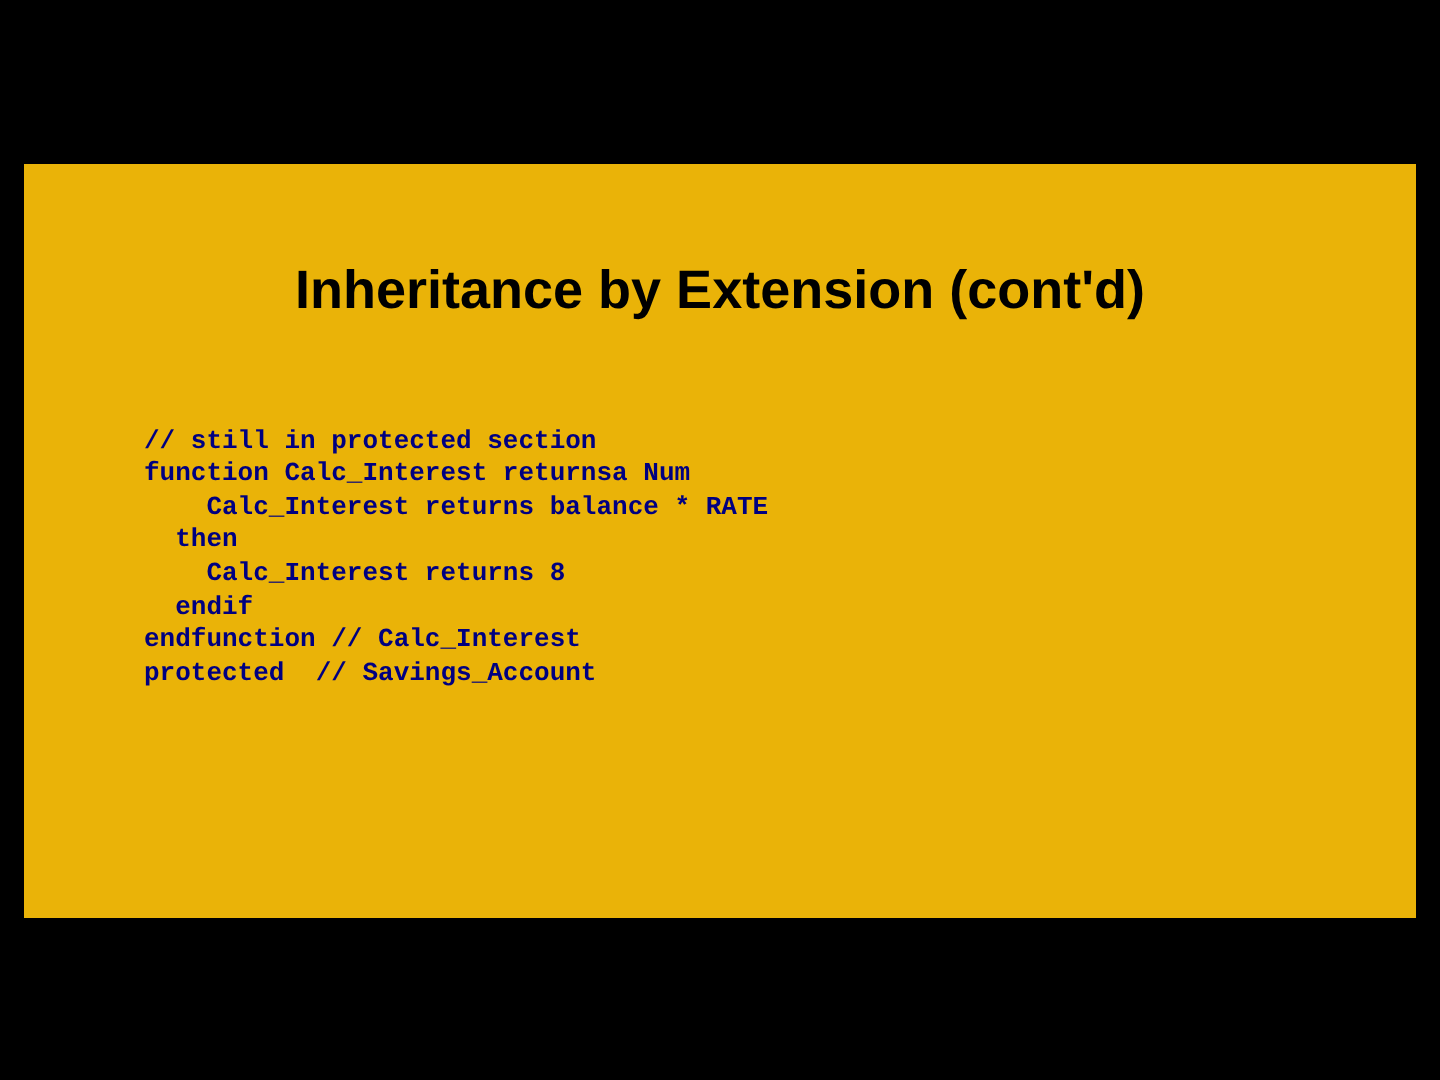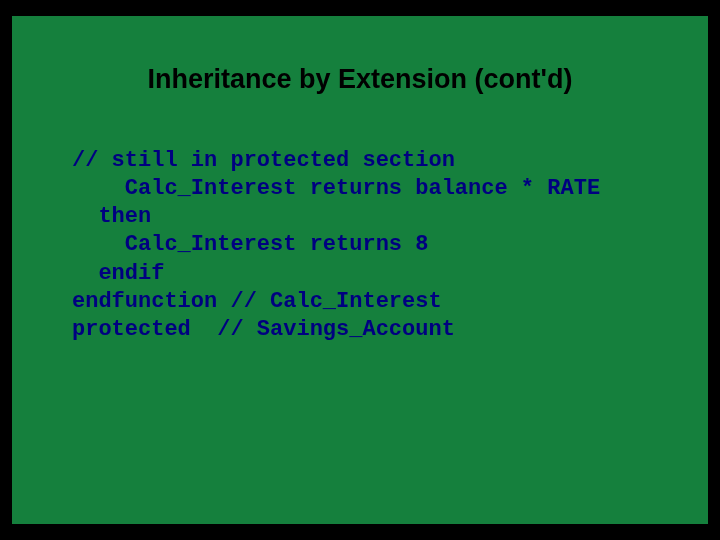--- a/index.html
+++ b/index.html
@@ -6,41 +6,41 @@
     body {
       width: 720px;
       height: 540px;
       background: #000;
       display: flex;
       align-items: center;
       justify-content: center;
     }
     .slide {
       width: 696px;
-      height: 508px;
-      background: #15803d;
+      height: 377px;
+      background: #eab308;
       padding: 48px 52px;
     }
     .heading {
       font-family: Arial, Helvetica, sans-serif;
       font-weight: bold;
       font-size: 27px;
       color: #000;
       text-align: center;
       margin-bottom: 52px;
     }
     .code-block {
       font-family: "Courier New", Courier, monospace;
       font-weight: bold;
-      font-size: 22px;
+      font-size: 13px;
       color: #000080;
       line-height: 1.28;
       white-space: pre;
       margin-left: 8px;
     }
   </style>
 </head>
 <body>
 
 <div class="slide">
   <h1 class="heading">Inheritance by Extension (cont'd)</h1>
-  <div class="code-block"><div>// still in protected section</div><div>    Calc_Interest returns balance * RATE</div><div>  then</div><div>    Calc_Interest returns 8</div><div>  endif</div><div>endfunction // Calc_Interest</div><div></div><div>protected  // Savings_Account</div></div>
+  <div class="code-block"><div>// still in protected section</div><div>function Calc_Interest returnsa Num</div><div>    Calc_Interest returns balance * RATE</div><div>  then</div><div>    Calc_Interest returns 8</div><div>  endif</div><div>endfunction // Calc_Interest</div><div></div><div>protected  // Savings_Account</div></div>
 </div>
 
 </body></html>

